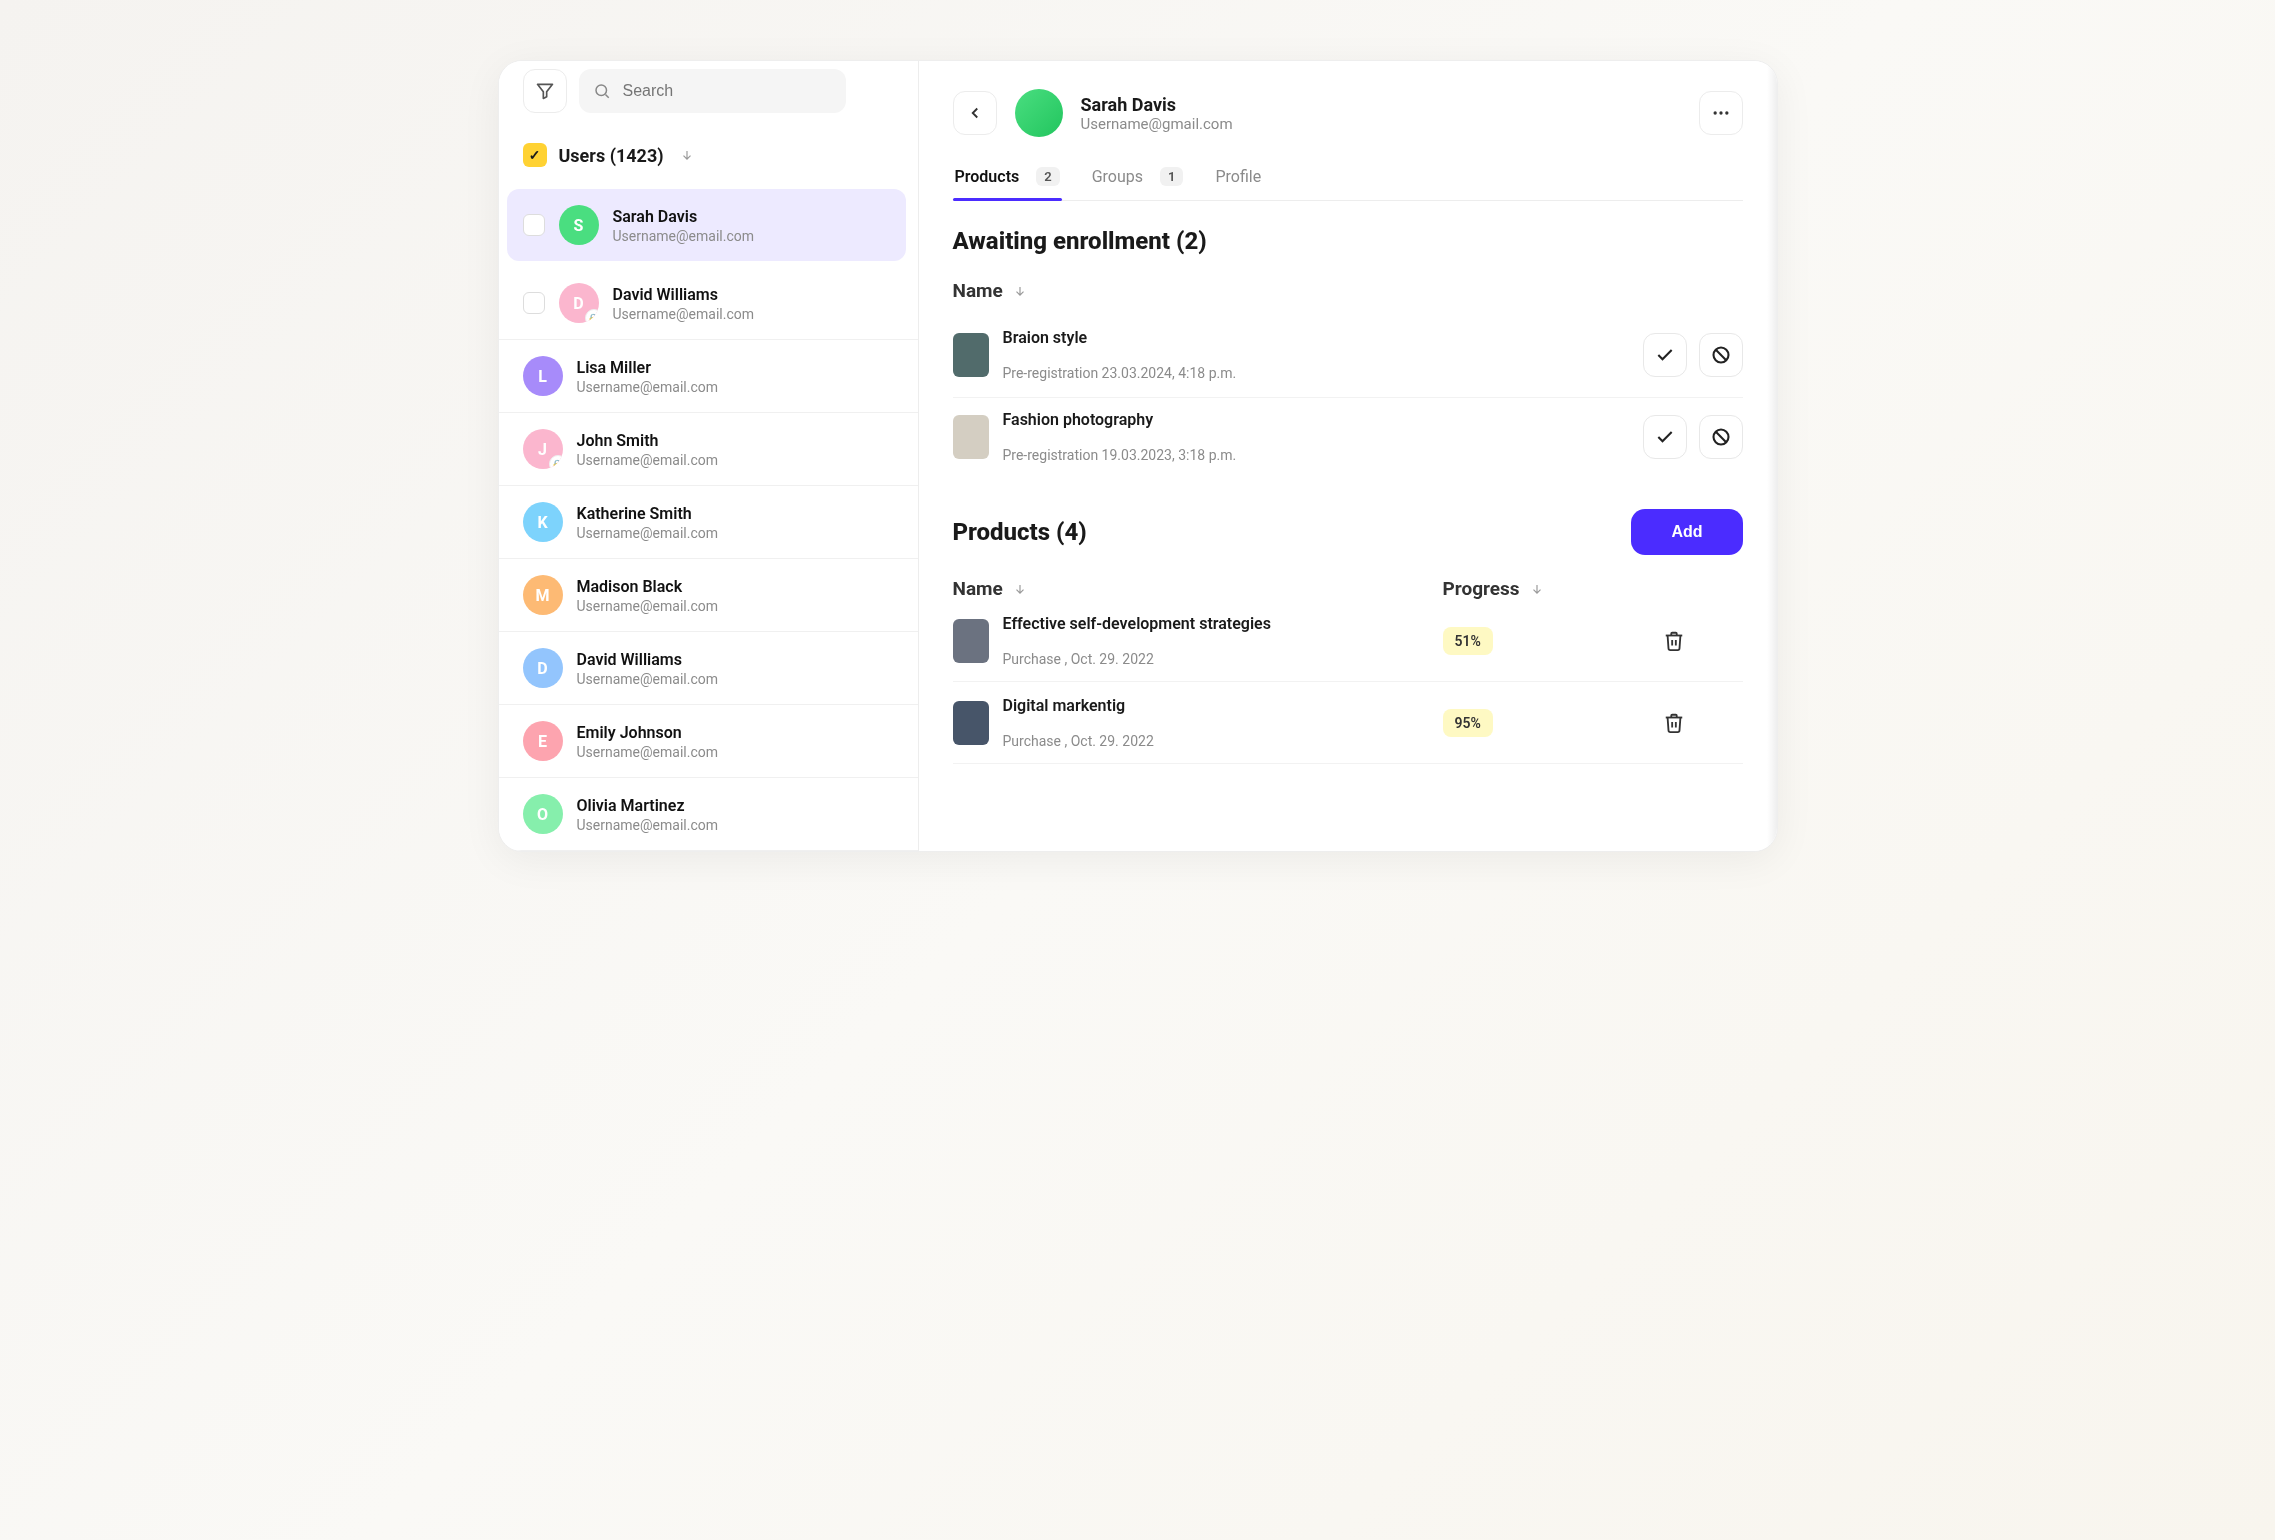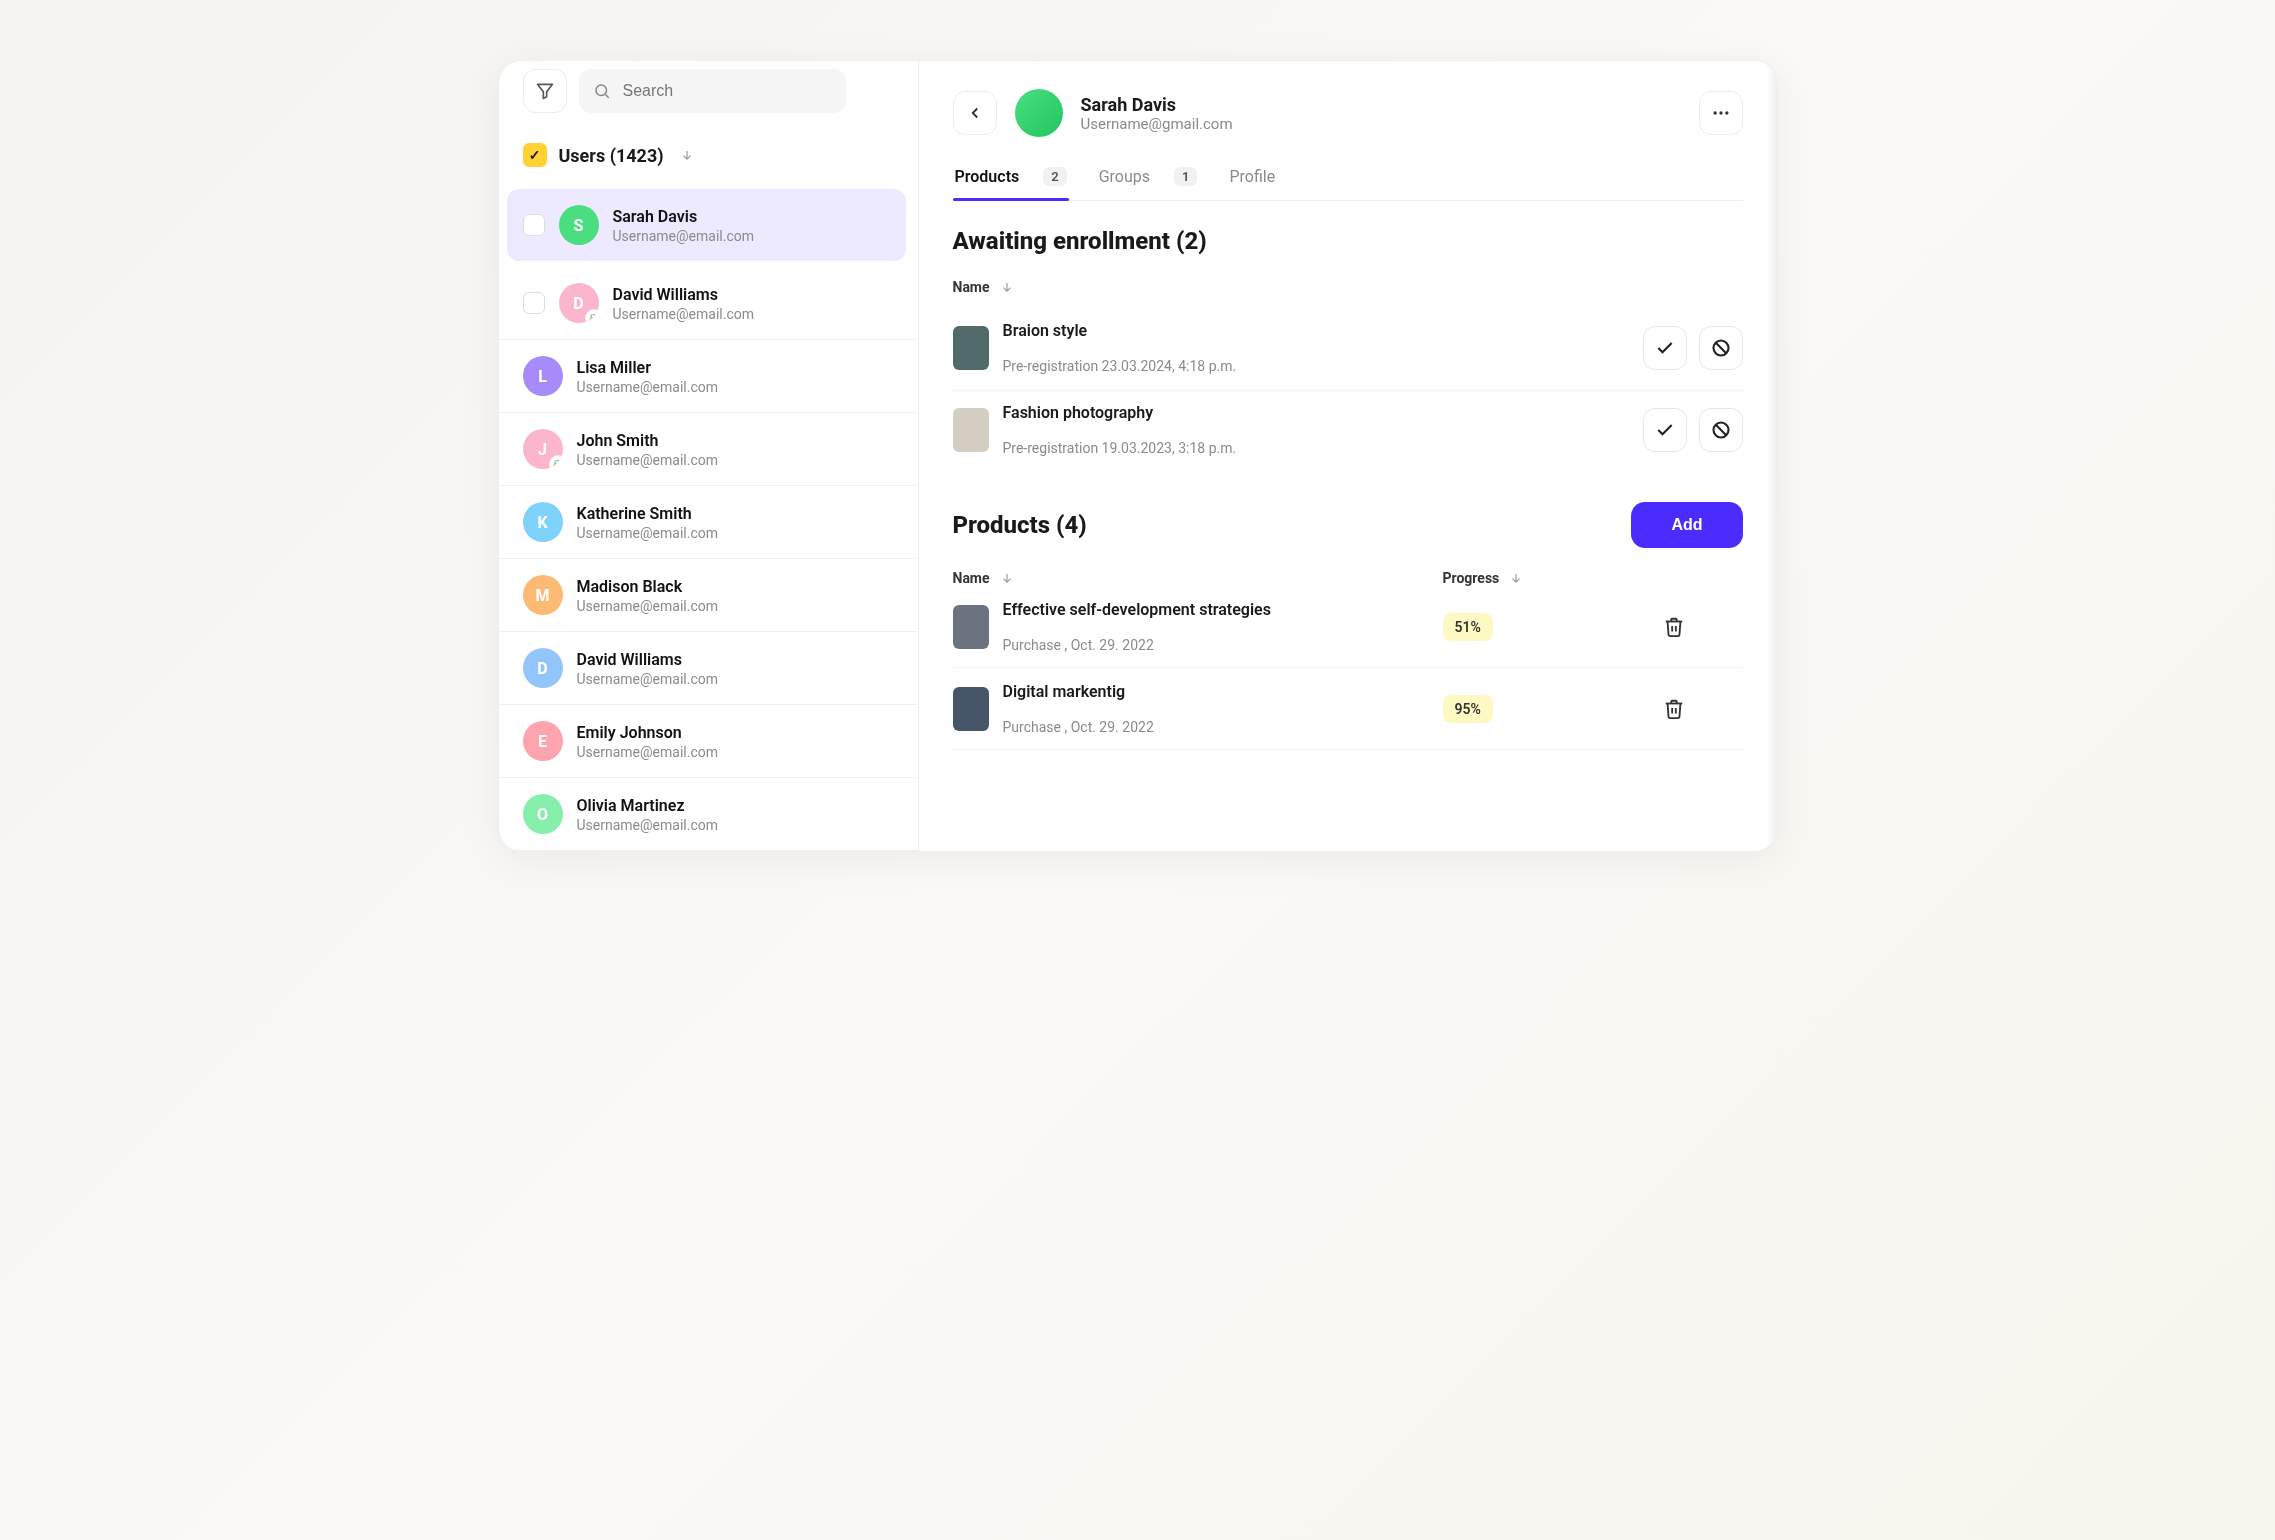--- a/index.html
+++ b/index.html
@@ -116,28 +116,28 @@
   
   .main { flex:1; padding:28px 34px 40px 34px; background:#fff; position:relative;}
   .profile-header{display:flex;align-items:center;gap:18px;margin-bottom:20px;}
   .back-btn{width:44px;height:44px;border:1px solid #ececec;border-radius:12px;background:#fff;display:flex;align-items:center;justify-content:center;cursor:pointer;}
   .profile-avatar{width:48px;height:48px;border-radius:50%;background:linear-gradient(135deg,#4ade80,#22c55e);}
   .profile-text .pname{font-size:18px;font-weight:700;}
   .profile-text .pemail{font-size:15px;color:#8b8b8b;}
   .more-btn{width:44px;height:44px;border:1px solid #ececec;border-radius:12px;background:#fff;display:flex;align-items:center;justify-content:center;cursor:pointer;margin-left:auto;}
 
   .tabs{display:flex;gap:28px;border-bottom:1px solid #ededed;margin-bottom:26px;}
-  .tab{display:flex;align-items:center;gap:24px;padding:10px 2px 14px 2px;cursor:pointer;color:#8b8b8b;font-size:16px;position:relative;}
+  .tab{display:flex;align-items:center;gap:17px;padding:10px 2px 14px 2px;cursor:pointer;color:#8b8b8b;font-size:16px;position:relative;}
   .tab.active{color:#111;font-weight:600;}
   .tab.active::after{content:"";position:absolute;left:0;right:0;bottom:-1px;height:3px;background:#4b2cff;border-radius:2px;}
   .badge{background:#f1f1f1;border-radius:6px;padding:2px 8px;font-size:13px;color:#555;font-weight:600;}
 
   .section-title{font-size:24px;font-weight:800;margin:6px 0 24px 0;}
 
-  .col-head{display:flex;align-items:center;gap:10px;color:#333;font-weight:700;font-size:14px;margin:4px 0 14px 0;}
+  .col-head{display:flex;align-items:center;gap:10px;color:#333;font-weight:700;font-size:19px;margin:4px 0 14px 0;}
   .sort-icon{color:#9a9a9a;}
 
   .enroll-row{display:flex;align-items:center;padding:12px 0 16px 0;border-bottom:1px solid #f2f2f2;}
   .enroll-row:last-child{border-bottom:none;}
   .thumb{width:36px;height:44px;border-radius:6px;background:#888;margin-right:14px;}
   .enroll-text .ename{font-size:16px;font-weight:600;}
   .enroll-text .esub{font-size:14px;color:#8b8b8b;margin-top:18px;}
   .row-actions{margin-left:auto;display:flex;gap:12px;}
   .icon-btn{width:44px;height:44px;border:1px solid #e8e8e8;border-radius:12px;background:#fff;display:flex;align-items:center;justify-content:center;cursor:pointer;}
 

